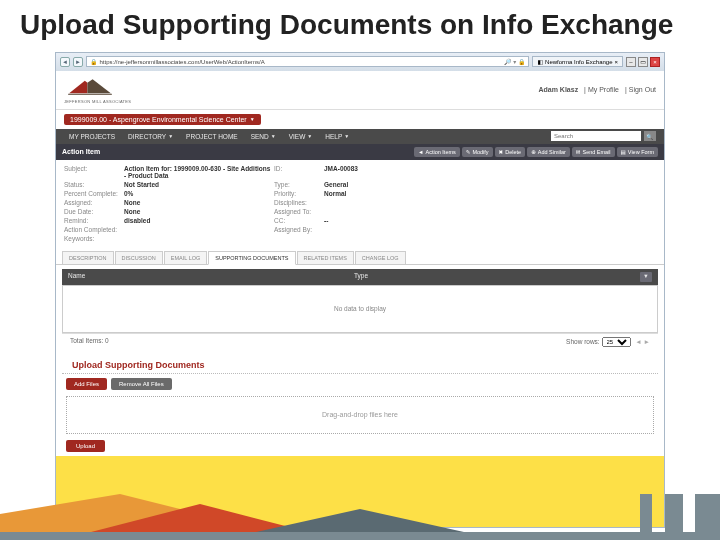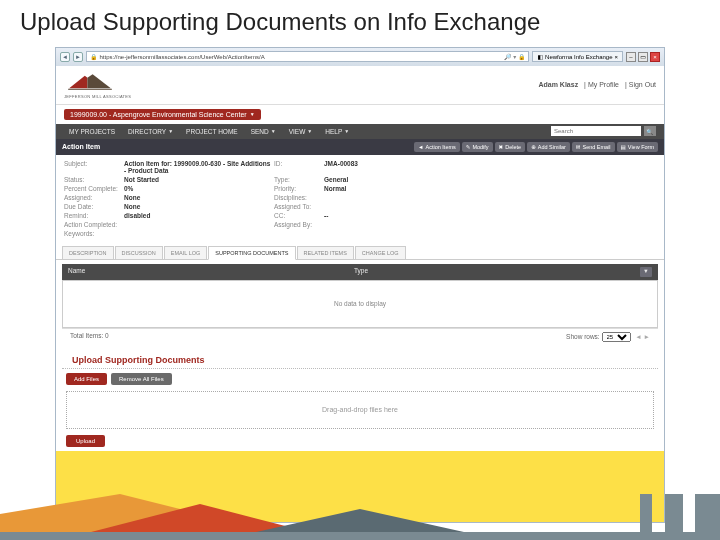--- a/index.html
+++ b/index.html
@@ -1,17 +1,17 @@
 <!DOCTYPE html>
 <html><head>
 <meta charset="utf-8">
 <style>
 *{box-sizing:border-box;margin:0;padding:0;font-family:Arial,sans-serif}
 body{width:720px;height:540px;background:#fff;position:relative;overflow:hidden}
-.slide-title{font-size:24px;font-weight:normal;color:#222;padding:8px 20px 6px;line-height:1.2}
+.slide-title{font-size:28px;font-weight:bold;color:#222;padding:8px 20px 6px;line-height:1.2}
 .browser{margin:4px 55px 0;border:1px solid #a8b8c8;background:#fde047;font-size:7px;height:476px;overflow:hidden}
 .b-top{background:linear-gradient(#e8eef6,#d4dee8);height:18px;display:flex;align-items:center;padding:0 4px;gap:3px}
 .b-nav{width:10px;height:10px;border:1px solid #8aa;border-radius:2px;background:#f4f8fc;display:flex;align-items:center;justify-content:center;font-size:6px;color:#567}
 .b-url{flex:1;background:#fff;border:1px solid #a8b8c8;height:11px;padding:0 3px;font-size:6px;color:#444;display:flex;align-items:center;gap:2px}
 .b-tab{background:#f0f4f8;border:1px solid #a8b8c8;height:11px;padding:0 4px;font-size:6px;display:flex;align-items:center;gap:2px}
 .b-win{display:flex;gap:2px;margin-left:auto}
 .b-win span{width:10px;height:10px;border:1px solid #888;background:#e8e8e8;font-size:6px;text-align:center;line-height:8px}
 .b-win .close{background:#d44;color:#fff;border-color:#a22}
 .app{background:#fff}
 .topbar{display:flex;justify-content:space-between;align-items:center;padding:5px 8px;border-bottom:1px solid #ddd}

